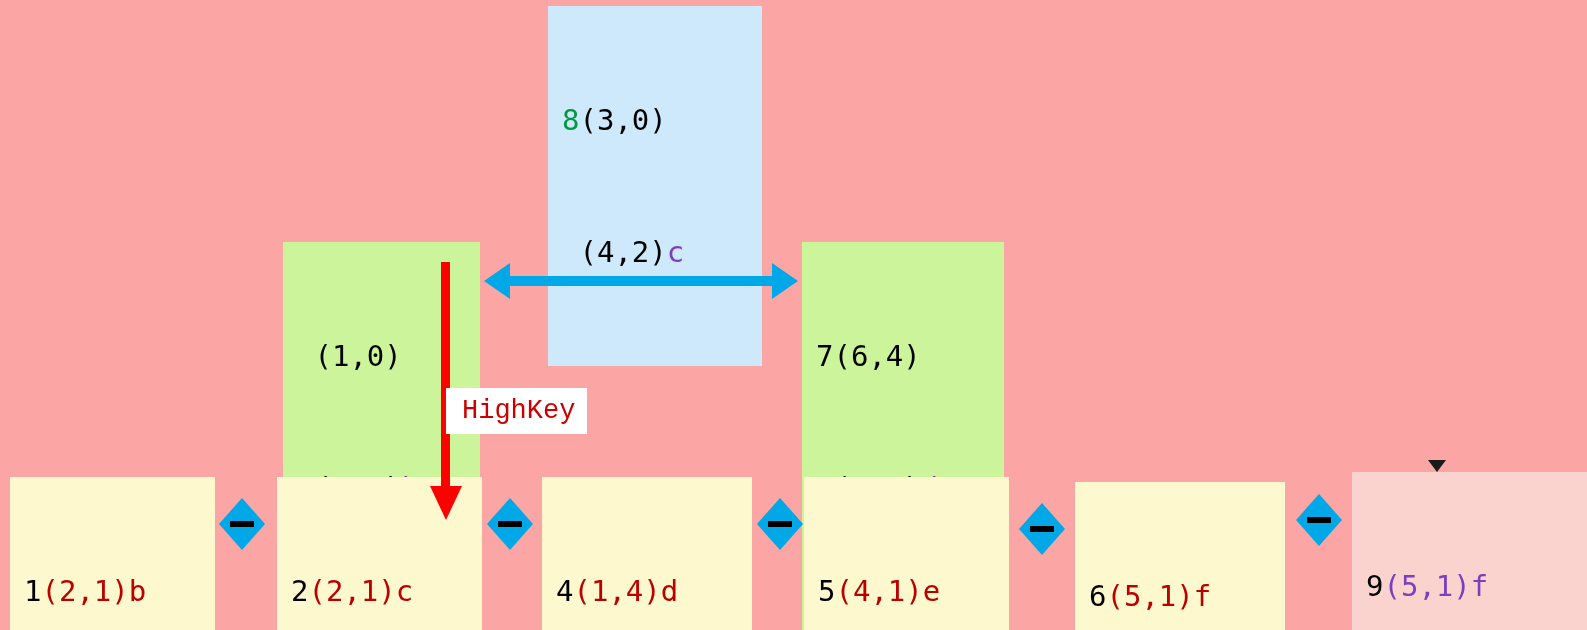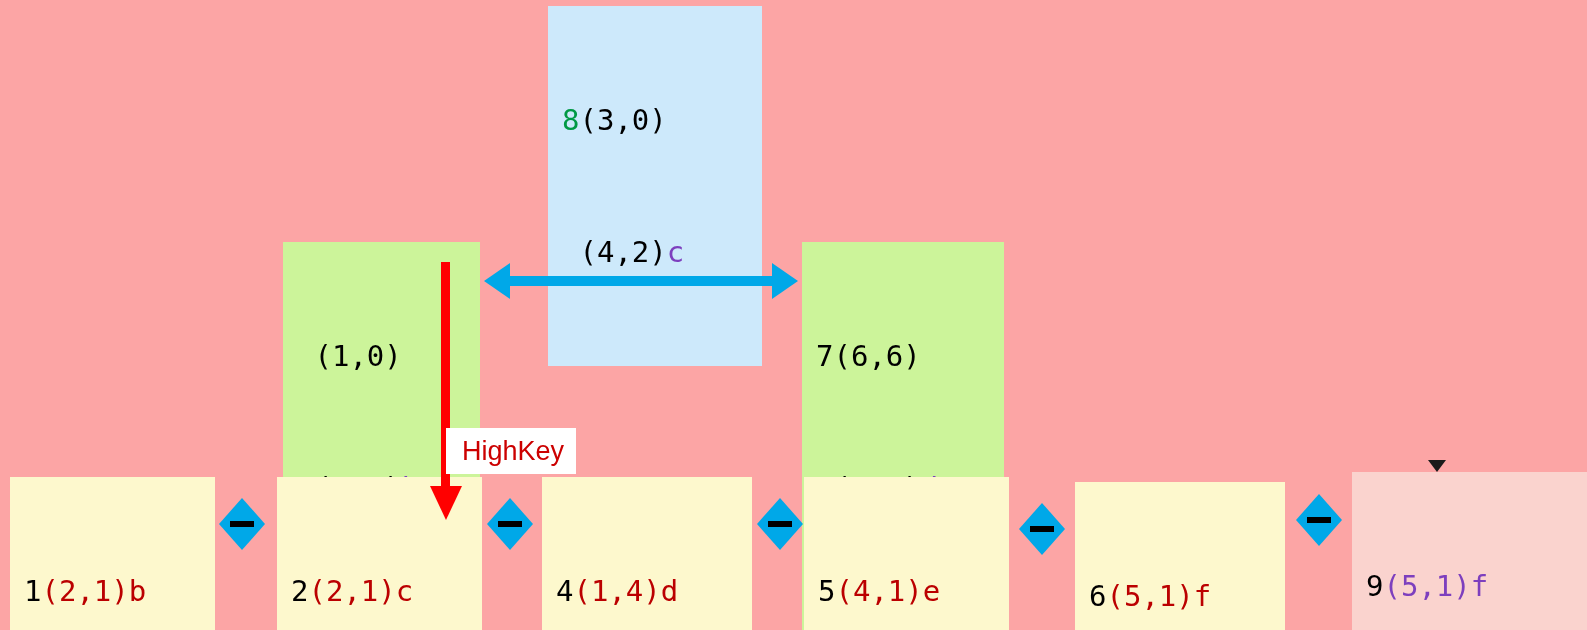--- a/index.html
+++ b/index.html
@@ -102,26 +102,25 @@
     bottom: 0;
     width: 0; height: 0;
     border-left: 16px solid transparent;
     border-right: 16px solid transparent;
     border-top: 34px solid #ff0000;
   }
   .label-box {
     position: absolute;
     background: #ffffff;
     color: #cc0000;
-    font-family: Liberation Sans, sans-serif;
+    font-family: Liberation Mono, monospace;
     font-size: 27px;
     line-height: 46px;
     padding: 0 12px 0 16px;
     white-space: nowrap;
-    margin-top: 40px;
   }
   
   .stub {
     position: absolute;
     width: 0; height: 0;
     border-left: 9px solid transparent;
     border-right: 9px solid transparent;
     border-top: 12px solid #1a1a1a;
   }
 </style>
@@ -134,21 +133,21 @@
     <span class="line"><span class="k-green">8</span><span class="k-black">(3,0)</span><span class="k-purple"></span></span>
     <span class="line"><span class="k-indent">_</span><span class="k-black">(4,2)</span><span class="k-purple">c</span></span>
   </div>
 
   <div class="node ngreen" style="left:283px; top:242px; width:197px;">
     <span class="line"><span class="k-indent">_</span><span class="k-black">(1,0)</span><span class="k-purple"></span></span>
     <span class="line"><span class="k-indent">_</span><span class="k-black">(2,1)</span><span class="k-purple">b</span></span>
   </div>
 
   <div class="node ngreen" style="left:802px; top:242px; width:202px;">
-    <span class="line"><span class="k-black">7</span><span class="k-black">(6,6)</span><span class="k-purple"></span></span>
+    <span class="line"><span class="k-black">7</span><span class="k-black">(6,4)</span><span class="k-purple"></span></span>
     <span class="line"><span class="k-indent">_</span><span class="k-black">(5,1)</span><span class="k-purple">d</span></span>
     <span class="line"><span class="k-indent">_</span><span class="k-black">(6,1)</span><span class="k-purple">e</span></span>
     
   </div>
 
   <div class="harrow" style="left:484px; top:281px; width:314px;">
     <div class="head-l"></div>
     <div class="shaft"></div>
     <div class="head-r"></div>
   </div>

